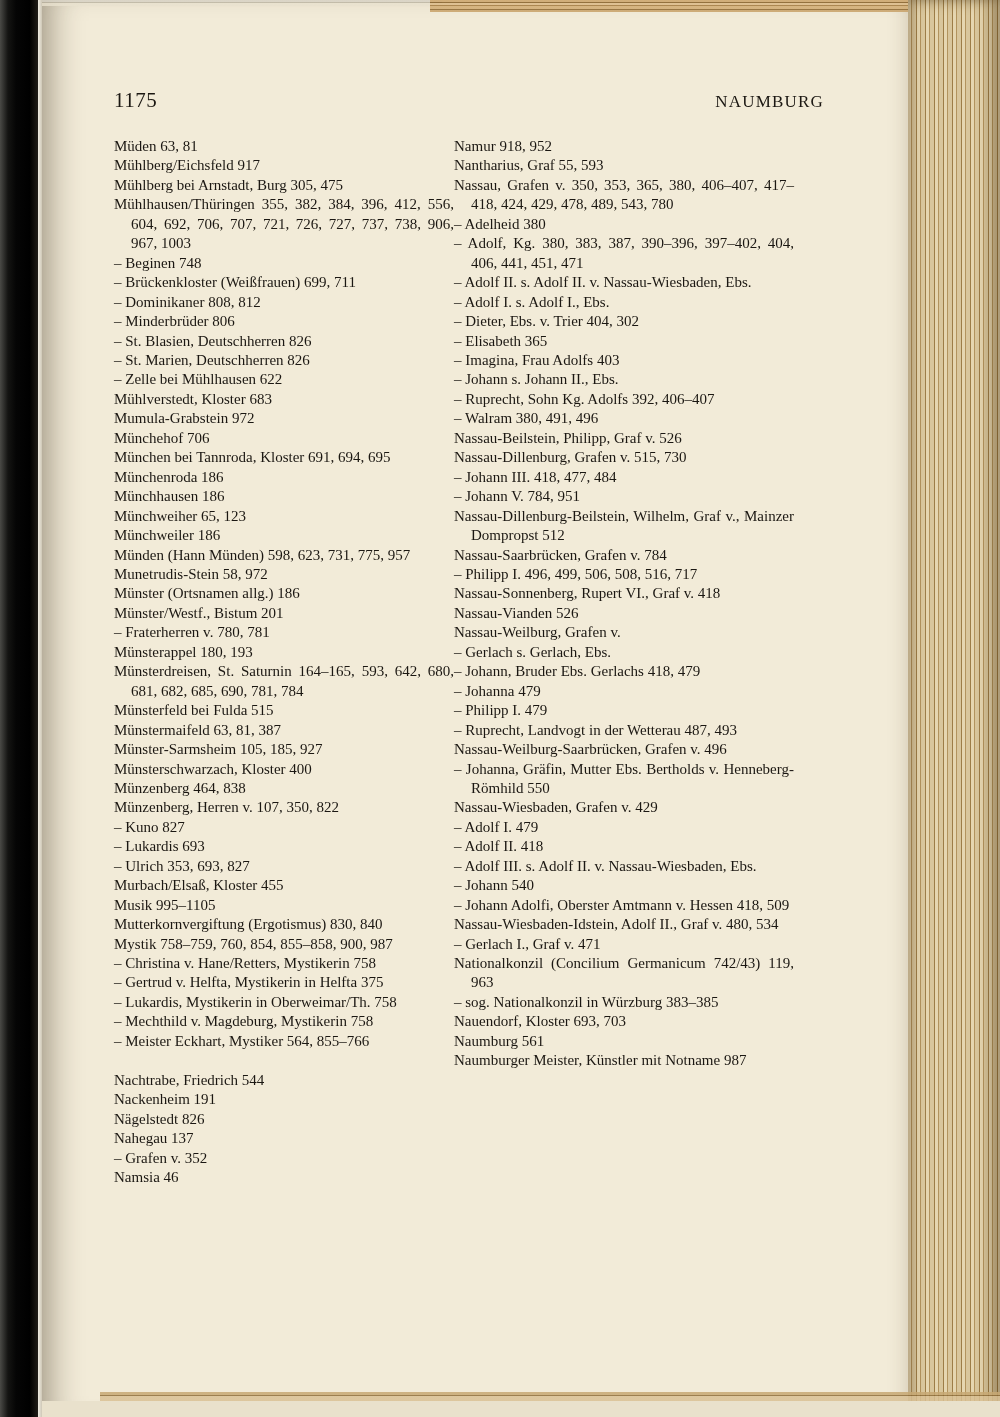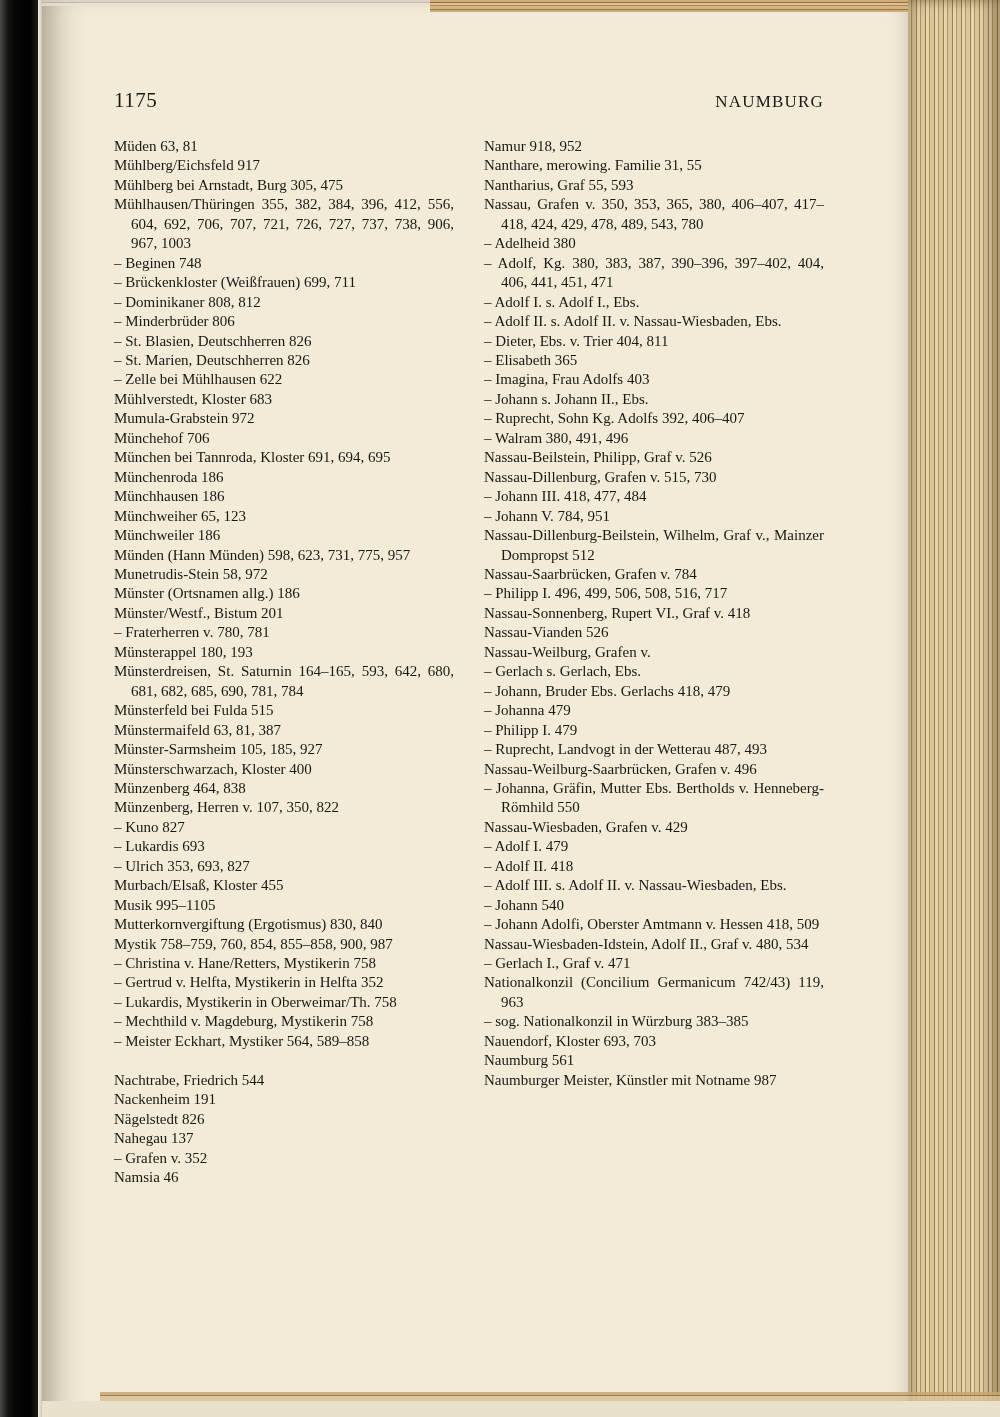--- a/index.html
+++ b/index.html
@@ -82,21 +82,21 @@
 
   
   .page-head {
     display: flex; justify-content: space-between; align-items: baseline;
     margin: 88px 84px 0 72px;
   }
   .page-number { font-size: 21px; letter-spacing: 0.5px; }
   .running-header { font-size: 17px; letter-spacing: 1.2px; }
 
   .columns {
-    display: flex; gap: 30px;
+    display: flex; 
     margin: 24px 84px 0 72px;
   }
   .column {
     width: 340px;
     font-size: 15px;
     line-height: 19.45px;
     text-align: justify;
     hyphens: auto;
     -webkit-hyphens: auto;
   }
@@ -157,43 +157,42 @@
           <p class="entry">Münzenberg 464, 838</p>
           <p class="entry">Münzenberg, Herren v. 107, 350, 822</p>
           <p class="entry">– Kuno 827</p>
           <p class="entry">– Lukardis 693</p>
           <p class="entry">– Ulrich 353, 693, 827</p>
           <p class="entry">Murbach/Elsaß, Kloster 455</p>
           <p class="entry">Musik 995–1105</p>
           <p class="entry">Mutterkornvergiftung (Ergotismus) 830, 840</p>
           <p class="entry">Mystik 758–759, 760, 854, 855–858, 900, 987</p>
           <p class="entry">– Christina v. Hane/Retters, Mystikerin 758</p>
-          <p class="entry">– Gertrud v. Helfta, Mystikerin in Helfta 352</p>
+          <p class="entry">– Gertrud v. Helfta, Mystikerin in Helfta 375</p>
           <p class="entry">– Lukardis, Mystikerin in Oberweimar/Th. 758</p>
           <p class="entry">– Mechthild v. Magdeburg, Mystikerin 758</p>
-          <p class="entry">– Meister Eckhart, Mystiker 564, 589–858</p>
+          <p class="entry">– Meister Eckhart, Mystiker 564, 855–766</p>
           <p class="entry"></p>
           <p class="entry">Nachtrabe, Friedrich 544</p>
           <p class="entry">Nackenheim 191</p>
           <p class="entry">Nägelstedt 826</p>
           <p class="entry">Nahegau 137</p>
           <p class="entry">– Grafen v. 352</p>
           <p class="entry">Namsia 46</p>
         </div>
       <div class="column">
 
       <p class="entry">Namur 918, 952</p>
-          <p class="entry">Nanthare, merowing. Familie 31, 55</p>
           <p class="entry">Nantharius, Graf 55, 593</p>
           <p class="entry">Nassau, Grafen v. 350, 353, 365, 380, 406–407, 417–418, 424, 429, 478, 489, 543, 780</p>
           <p class="entry">– Adelheid 380</p>
           <p class="entry">– Adolf, Kg. 380, 383, 387, 390–396, 397–402, 404, 406, 441, 451, 471</p>
+          <p class="entry">– Adolf II. s. Adolf II. v. Nassau-Wiesbaden, Ebs.</p>
           <p class="entry">– Adolf I. s. Adolf I., Ebs.</p>
-          <p class="entry">– Adolf II. s. Adolf II. v. Nassau-Wiesbaden, Ebs.</p>
-          <p class="entry">– Dieter, Ebs. v. Trier 404, 811</p>
+          <p class="entry">– Dieter, Ebs. v. Trier 404, 302</p>
           <p class="entry">– Elisabeth 365</p>
           <p class="entry">– Imagina, Frau Adolfs 403</p>
           <p class="entry">– Johann s. Johann II., Ebs.</p>
           <p class="entry">– Ruprecht, Sohn Kg. Adolfs 392, 406–407</p>
           <p class="entry">– Walram 380, 491, 496</p>
           <p class="entry">Nassau-Beilstein, Philipp, Graf v. 526</p>
           <p class="entry">Nassau-Dillenburg, Grafen v. 515, 730</p>
           <p class="entry">– Johann III. 418, 477, 484</p>
           <p class="entry">– Johann V. 784, 951</p>
           <p class="entry">Nassau-Dillenburg-Beilstein, Wilhelm, Graf v., Mainzer Dompropst 512</p>

